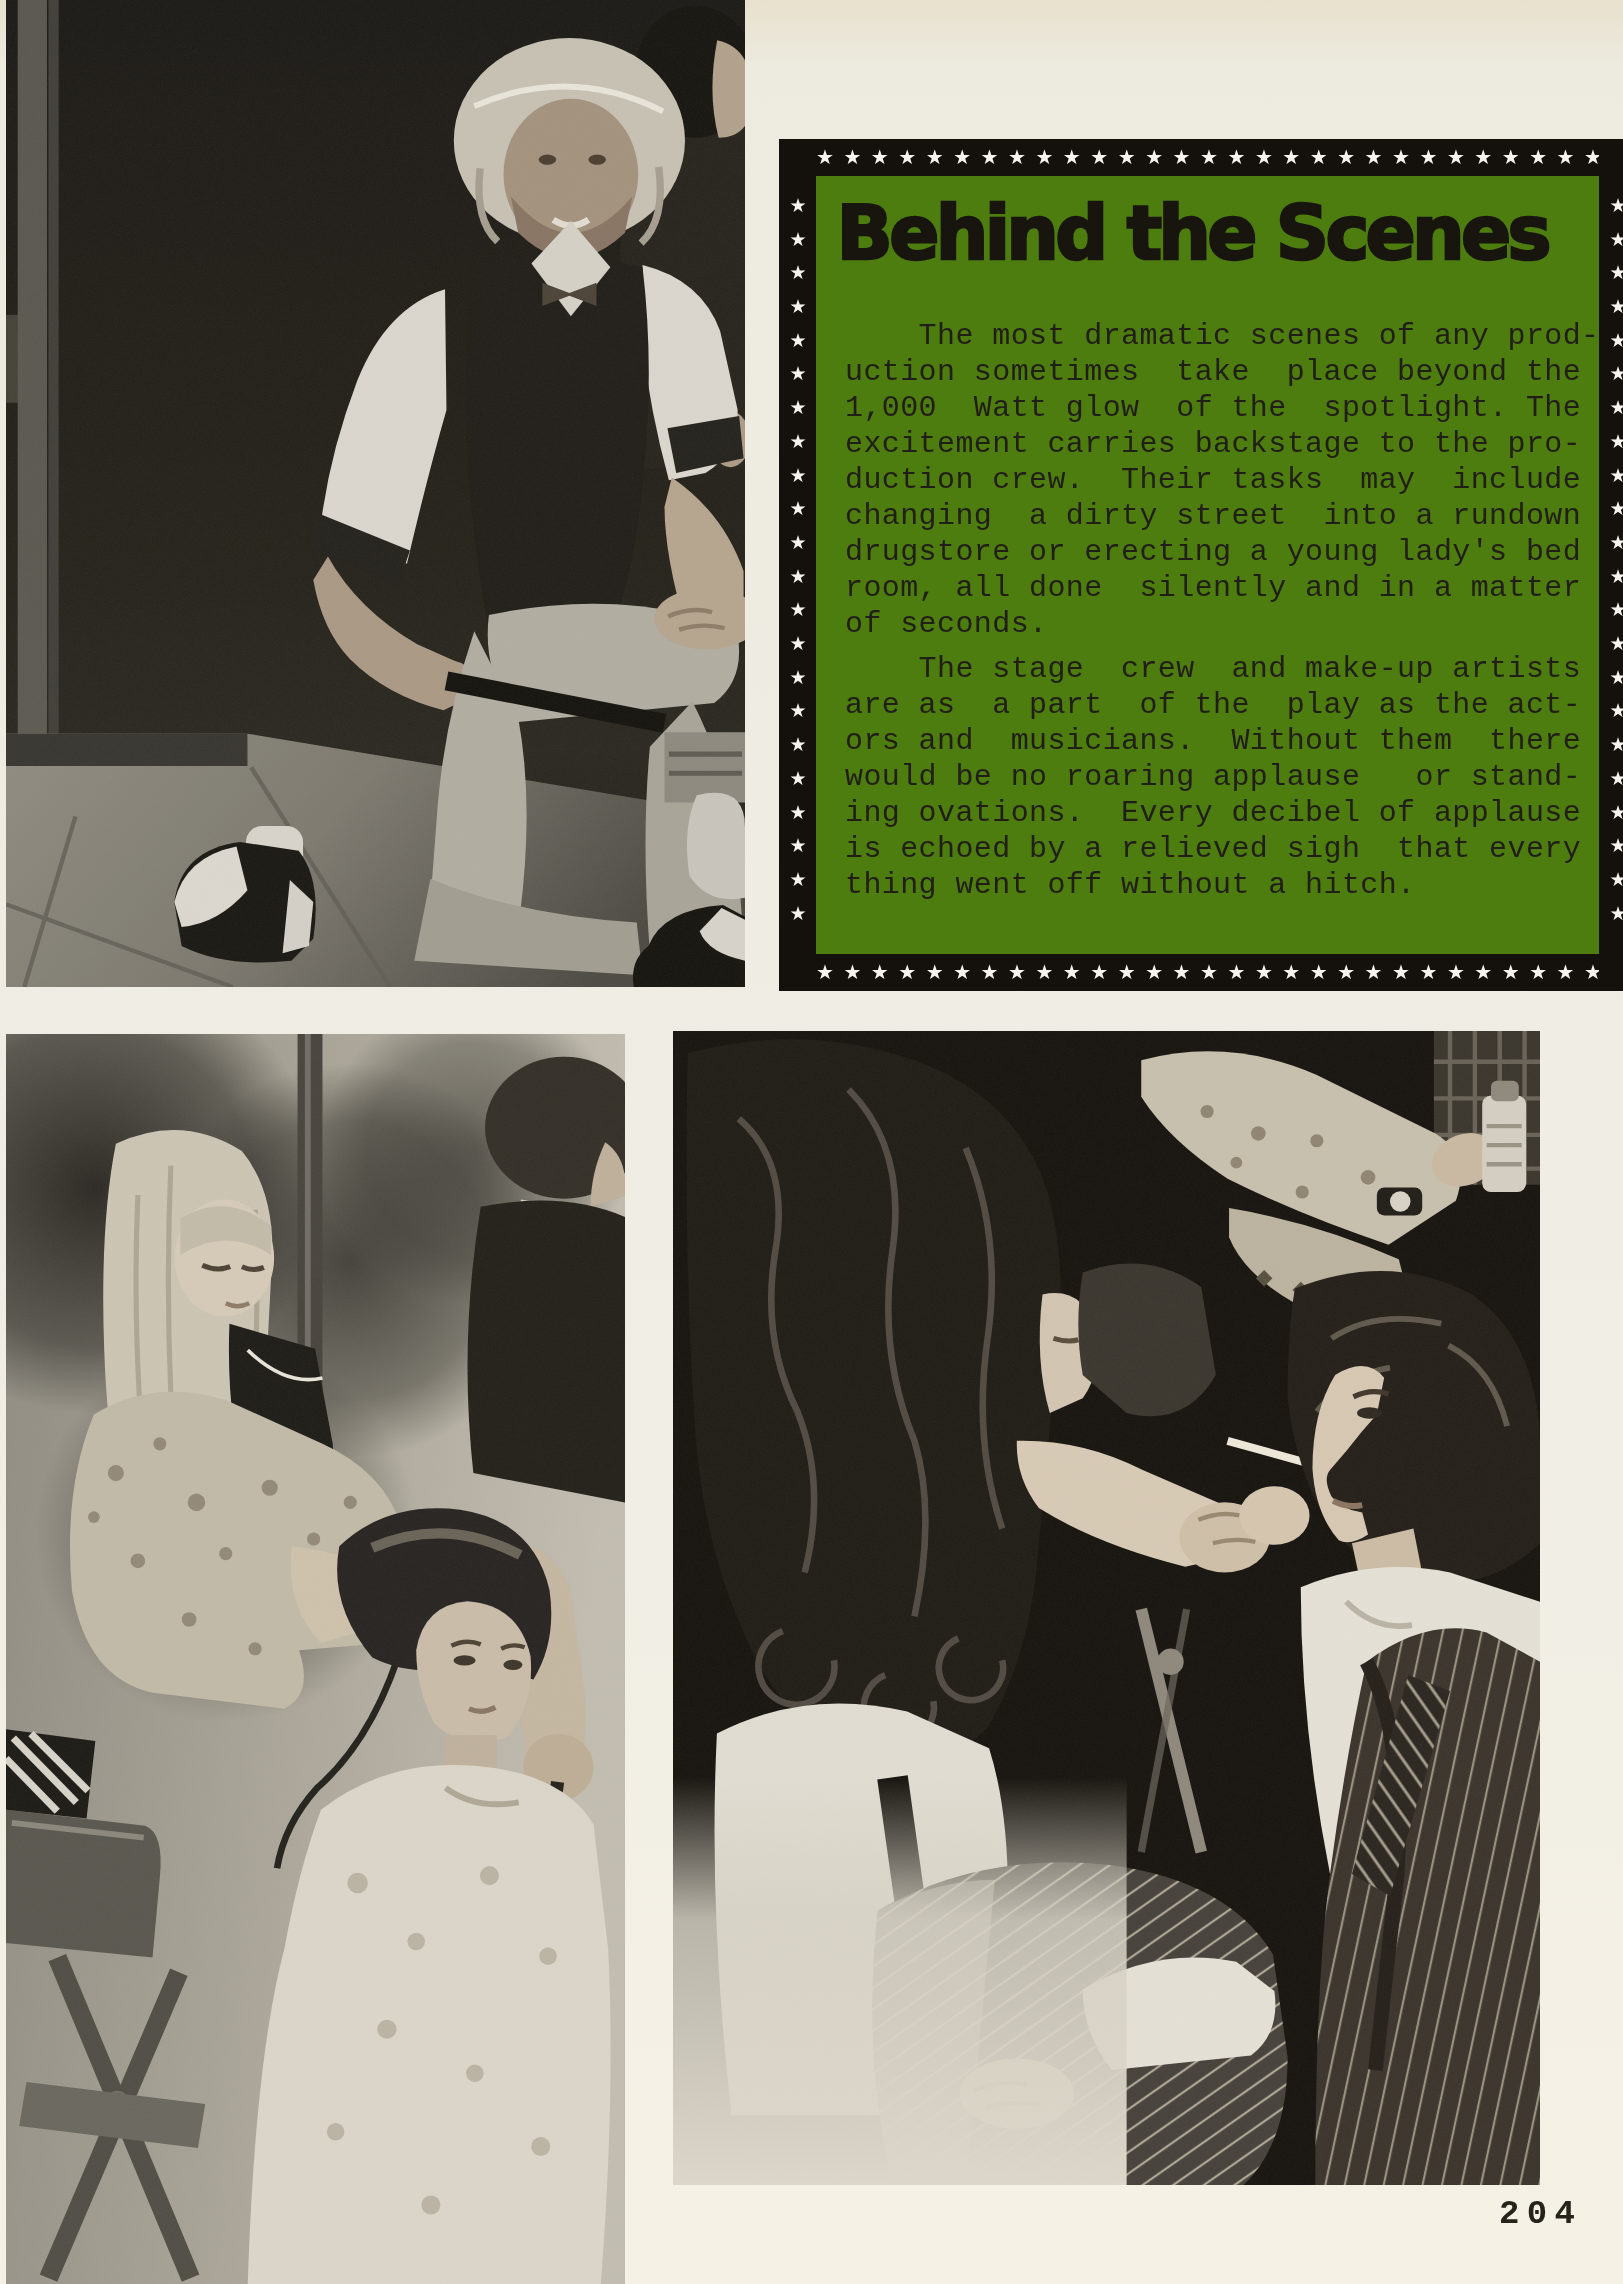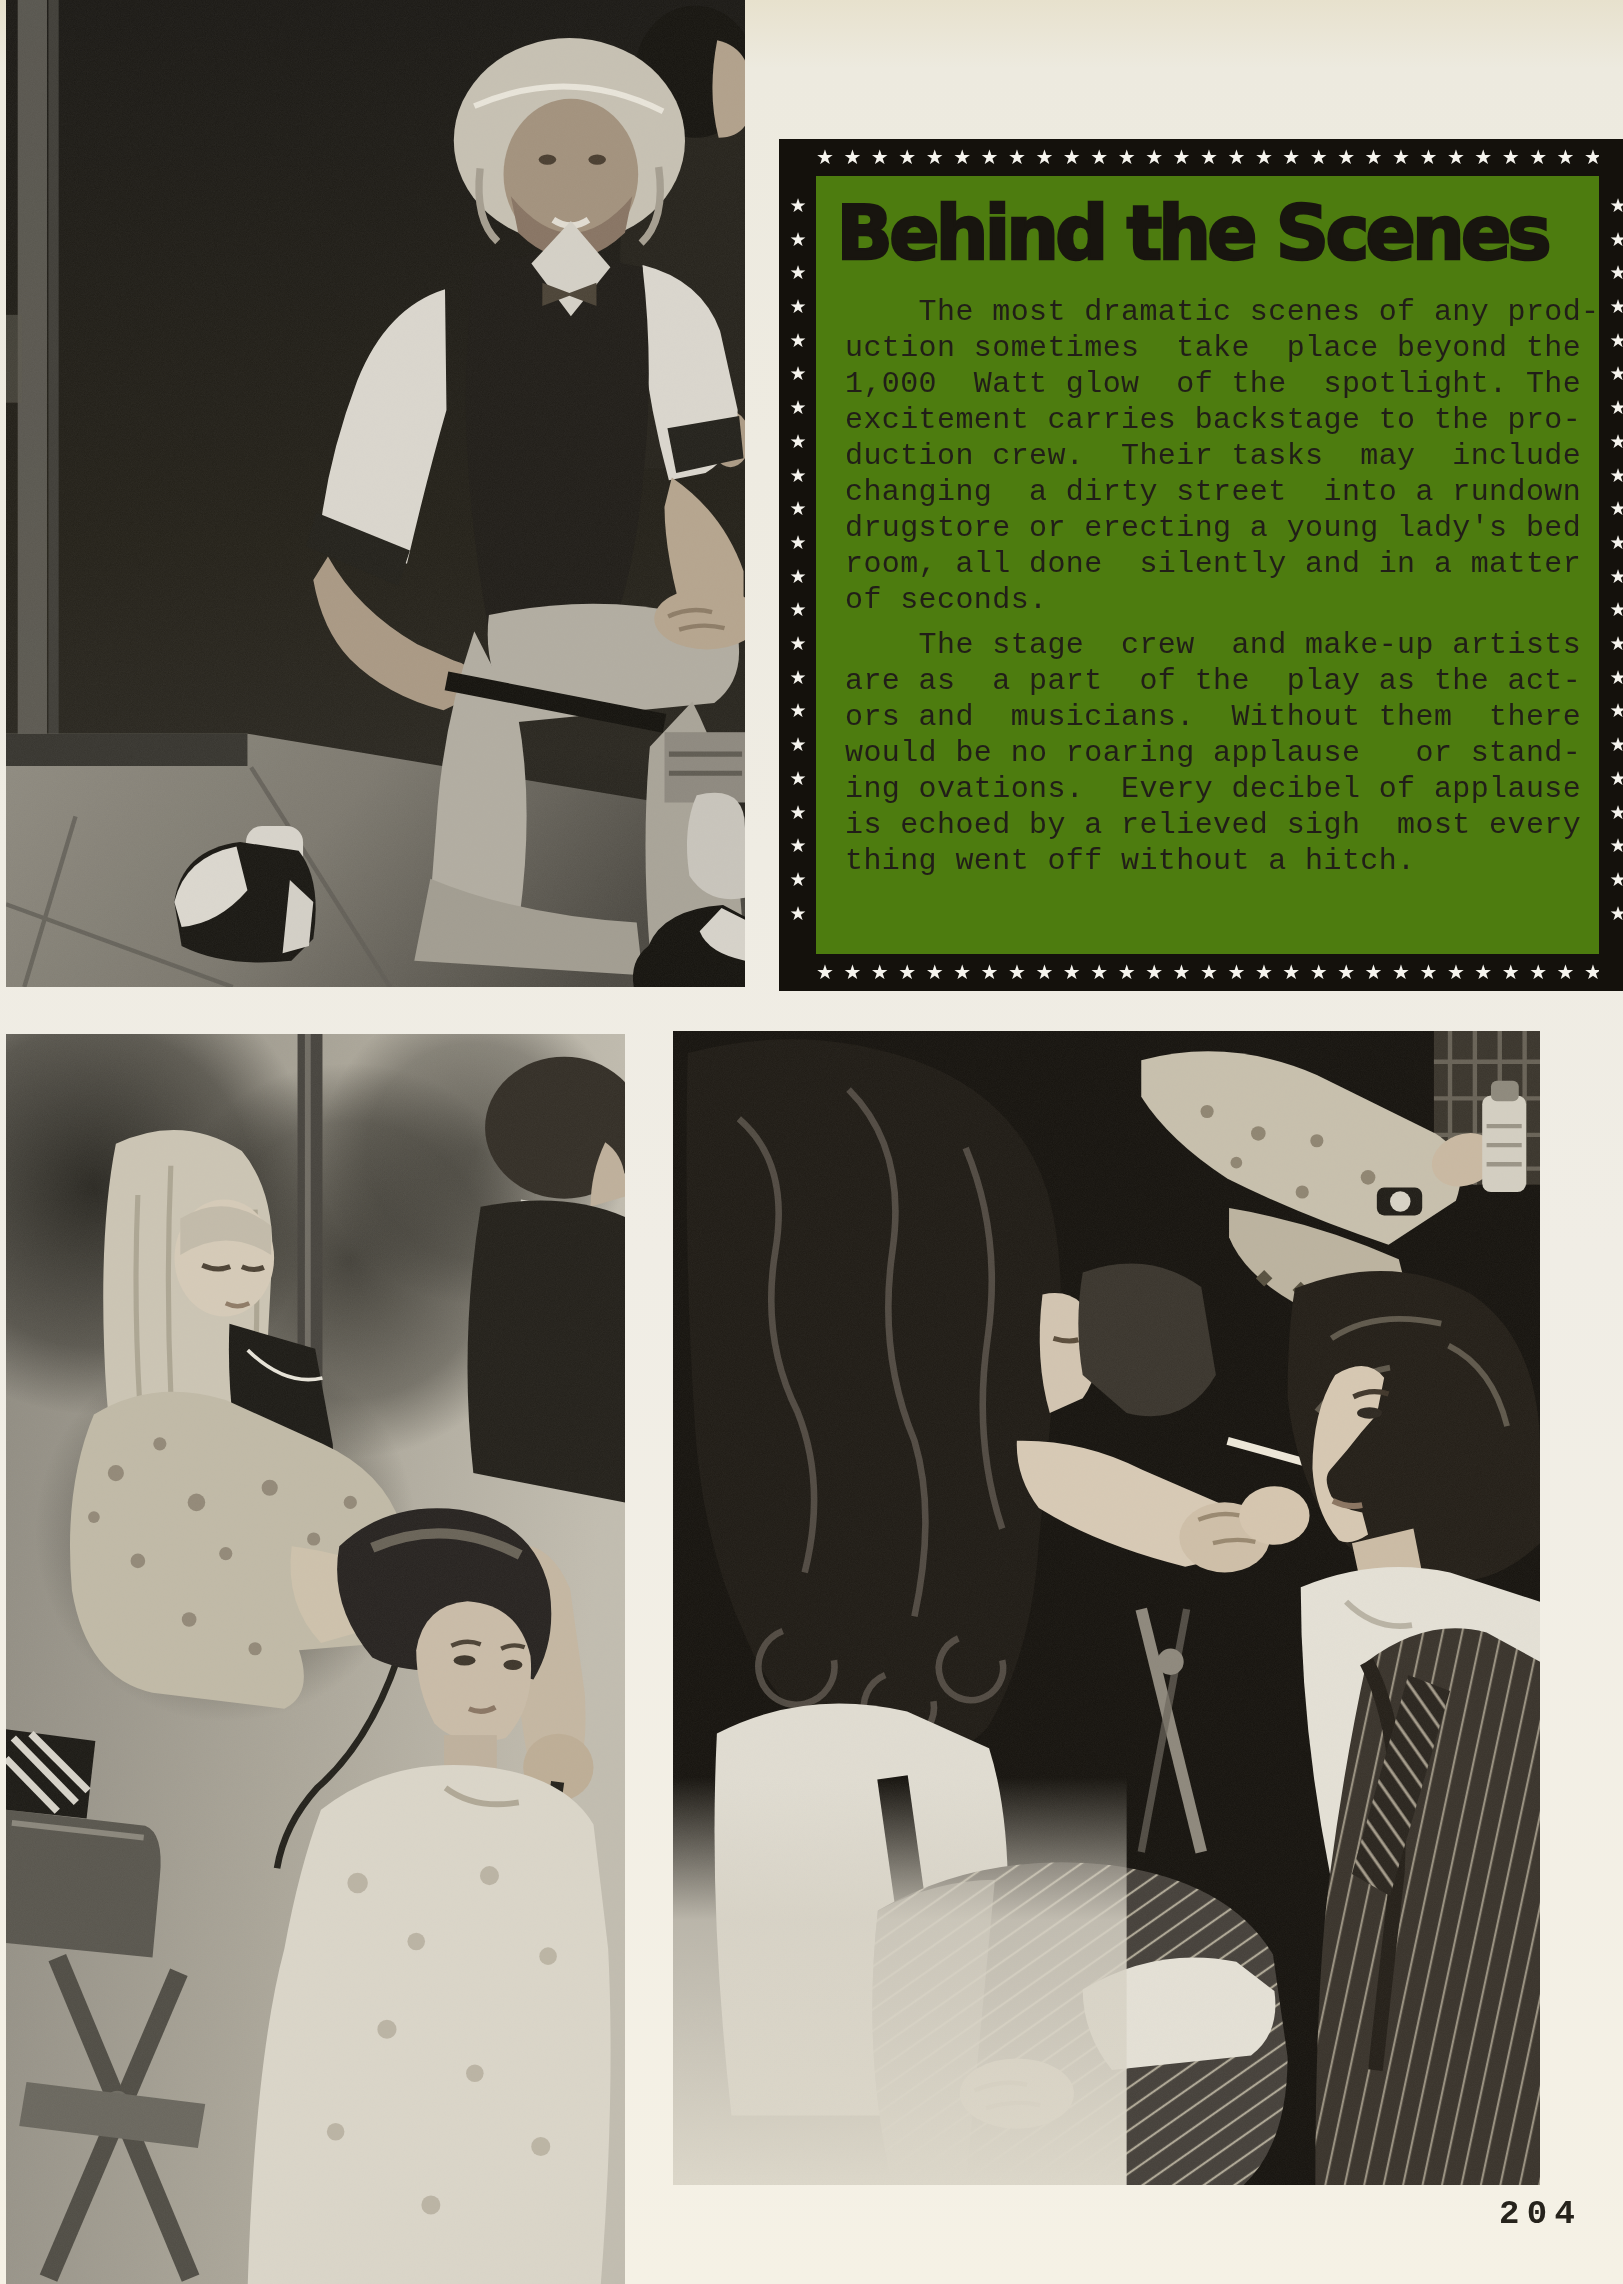--- a/index.html
+++ b/index.html
@@ -56,21 +56,21 @@
     line-height:1.05;
   }
   .copy {
     margin-left:29px;
     font-family:"Liberation Mono", "DejaVu Sans Mono", monospace;
     font-size:30px; line-height:36px;
     color:#211e18;
     white-space:pre;
     letter-spacing:0.4px;
   }
-  .para1 { margin-top:21px; }
+  .para1 { margin-top:45px; }
   .para2 { margin-top:9.5px; }
 
   .page-number {
     position:absolute; left:1499px; top:2195px;
     font-family:"Liberation Mono", "DejaVu Sans Mono", monospace;
     font-weight:bold; font-size:34px; letter-spacing:7.3px;
     color:#26231c;
   }
 </style>
 </head>
@@ -172,21 +172,21 @@
 duction crew.  Their tasks  may  include
 changing  a dirty street  into a rundown
 drugstore or erecting a young lady's bed
 room, all done  silently and in a matter
 of seconds.</div>
       <div class="copy para2">    The stage  crew  and make-up artists
 are as  a part  of the  play as the act-
 ors and  musicians.  Without them  there
 would be no roaring applause   or stand-
 ing ovations.  Every decibel of applause
-is echoed by a relieved sigh  most every
+is echoed by a relieved sigh  that every
 thing went off without a hitch.</div>
     </div>
   </section>
 
   <div class="photo photo-bl">
     <svg viewBox="0 0 845 1708" preserveAspectRatio="none">
       <defs>
         <linearGradient id="bl-bg" x1="0" y1="0" x2="1" y2="0.2">
           <stop offset="0" stop-color="#8f8b81"></stop>
             <stop offset="0.55" stop-color="#aba699"></stop>

